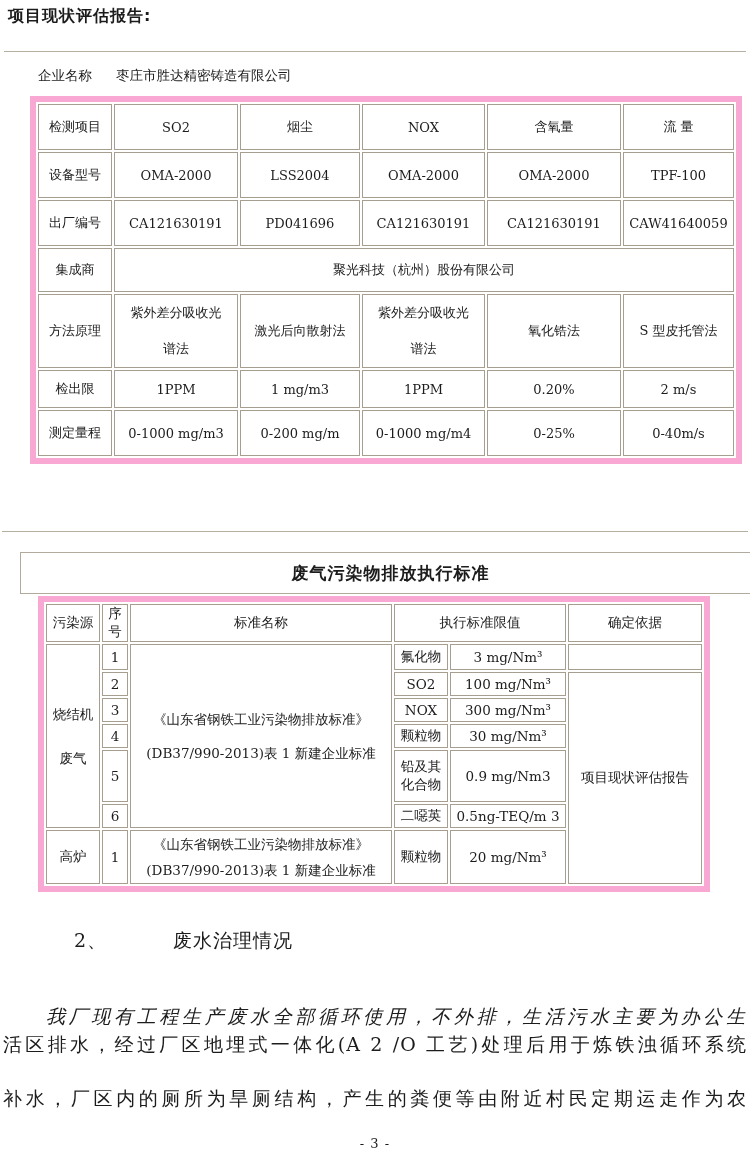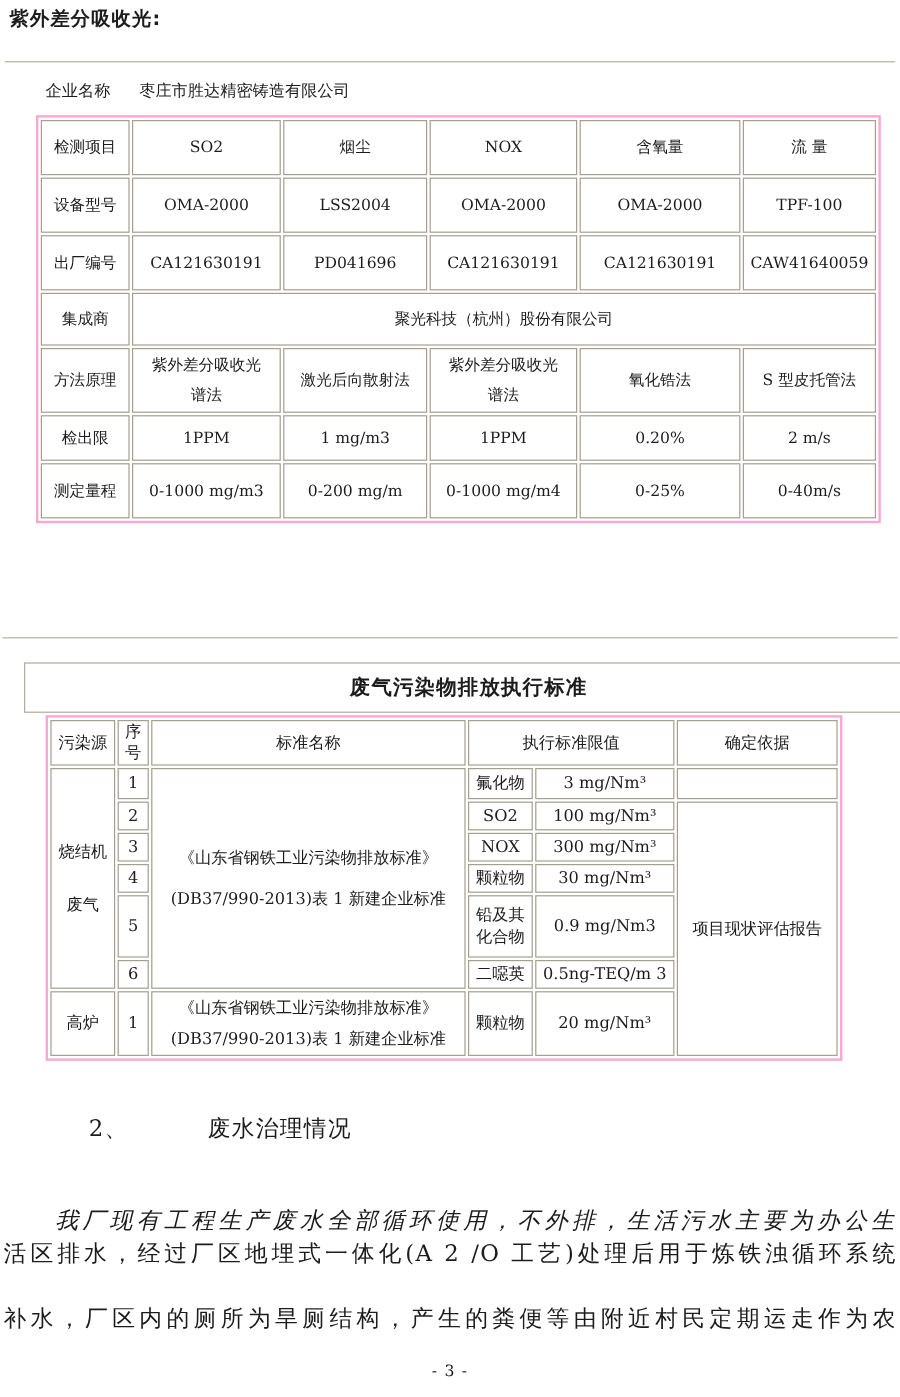--- a/index.html
+++ b/index.html
@@ -6,25 +6,25 @@
   .page{position:relative;width:750px;height:1164px;background:#ffffff;overflow:hidden;
         font-family:"DejaVu Serif","Liberation Serif",serif;color:#1c1c1c;}
   .abs{position:absolute;}
 
   .h1{font-family:"DejaVu Sans","Liberation Sans",sans-serif;font-weight:700;font-size:16px;letter-spacing:1px;}
   .rule{border-top:1px solid #b6aea0;height:0;}
 
   .company-row{font-size:13.5px;display:flex;align-items:center;}
   .company-row .val{margin-left:24px;}
 
-  table.doc{border-collapse:separate;border-spacing:2px;border:2px solid #f9a8d4;background:#ffffff;table-layout:fixed;}
+  table.doc{border-collapse:separate;border-spacing:2px;border:6px solid #f9a8d4;background:#ffffff;table-layout:fixed;}
   table.doc td{border:1px solid #a69e8e;text-align:center;vertical-align:middle;
                font-size:13px;padding:0 2px;overflow:hidden;}
   .preline{white-space:pre-line;}
-  .wrap2{line-height:25px;}
+  .wrap2{line-height:36px;}
 
   .title-box{border:1px solid #b2aa9c;text-align:center;
              font-family:"DejaVu Sans","Liberation Sans",sans-serif;font-weight:700;font-size:17px;line-height:40px;letter-spacing:1px;}
 
   table.std td{font-size:13.5px;}
   td.std-name{text-align:left;padding-left:4px;line-height:30px;}
   td.std-name-sinter{padding-top:46px;vertical-align:top;line-height:34px;}
   td.source-sinter{line-height:44px;}
   td.source-blast{text-align:left;padding-left:3px;}
 
@@ -33,21 +33,21 @@
   .para-heading .num{}
   .para-heading .txt{margin-left:66px;}
   .jline{text-align:justify;text-align-last:justify;}
   .footer{width:750px;text-align:center;font-size:13px;letter-spacing:1px;}
 </style>
 </head>
 <body>
 
 <div class="page">
 
-  <div class="abs h1" style="left:8px;top:6px;">紫外差分吸收光:</div>
+  <div class="abs h1" style="left:8px;top:6px;">项目现状评估报告:</div>
   <div class="abs rule" style="left:4px;top:51px;width:742px;"></div>
 
   <div class="abs company-row" style="left:38px;top:64px;height:24px;">
     <span>企业名称</span>
     <span class="val">枣庄市胜达精密铸造有限公司</span>
   </div>
 
   <table class="doc abs" style="left:30px;top:96px;">
     <colgroup>
       <col style="width:74px">

